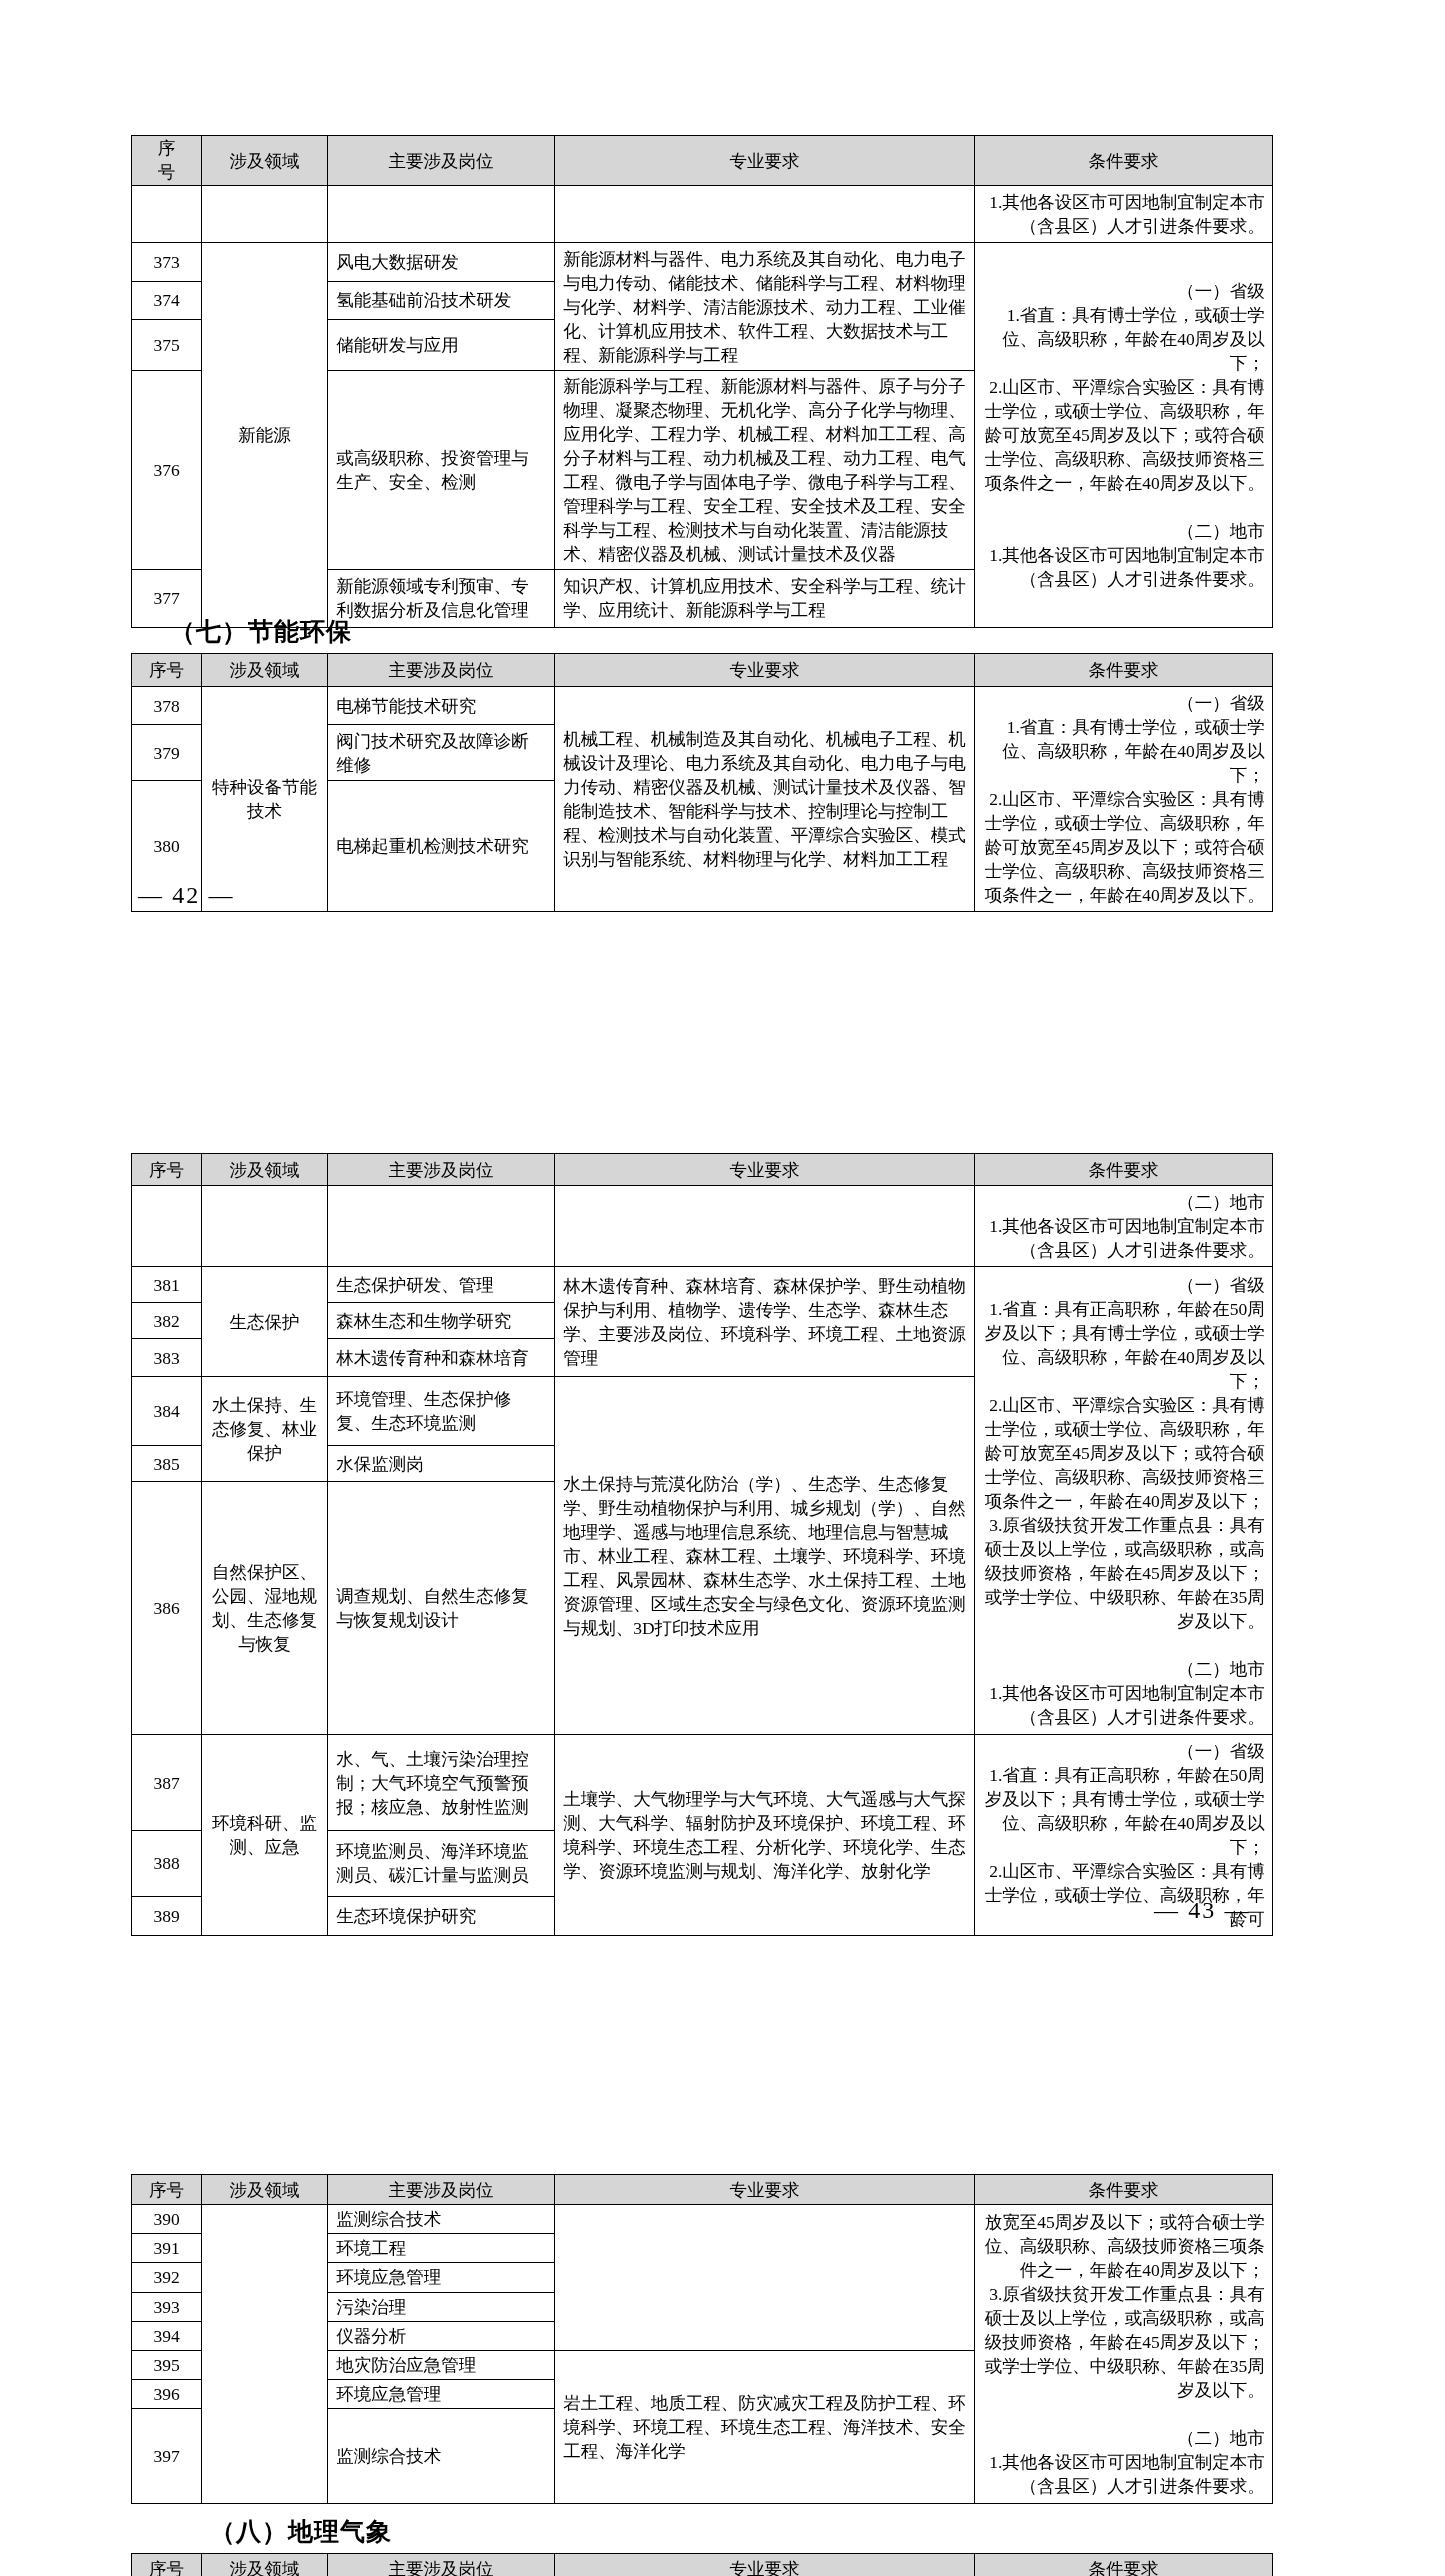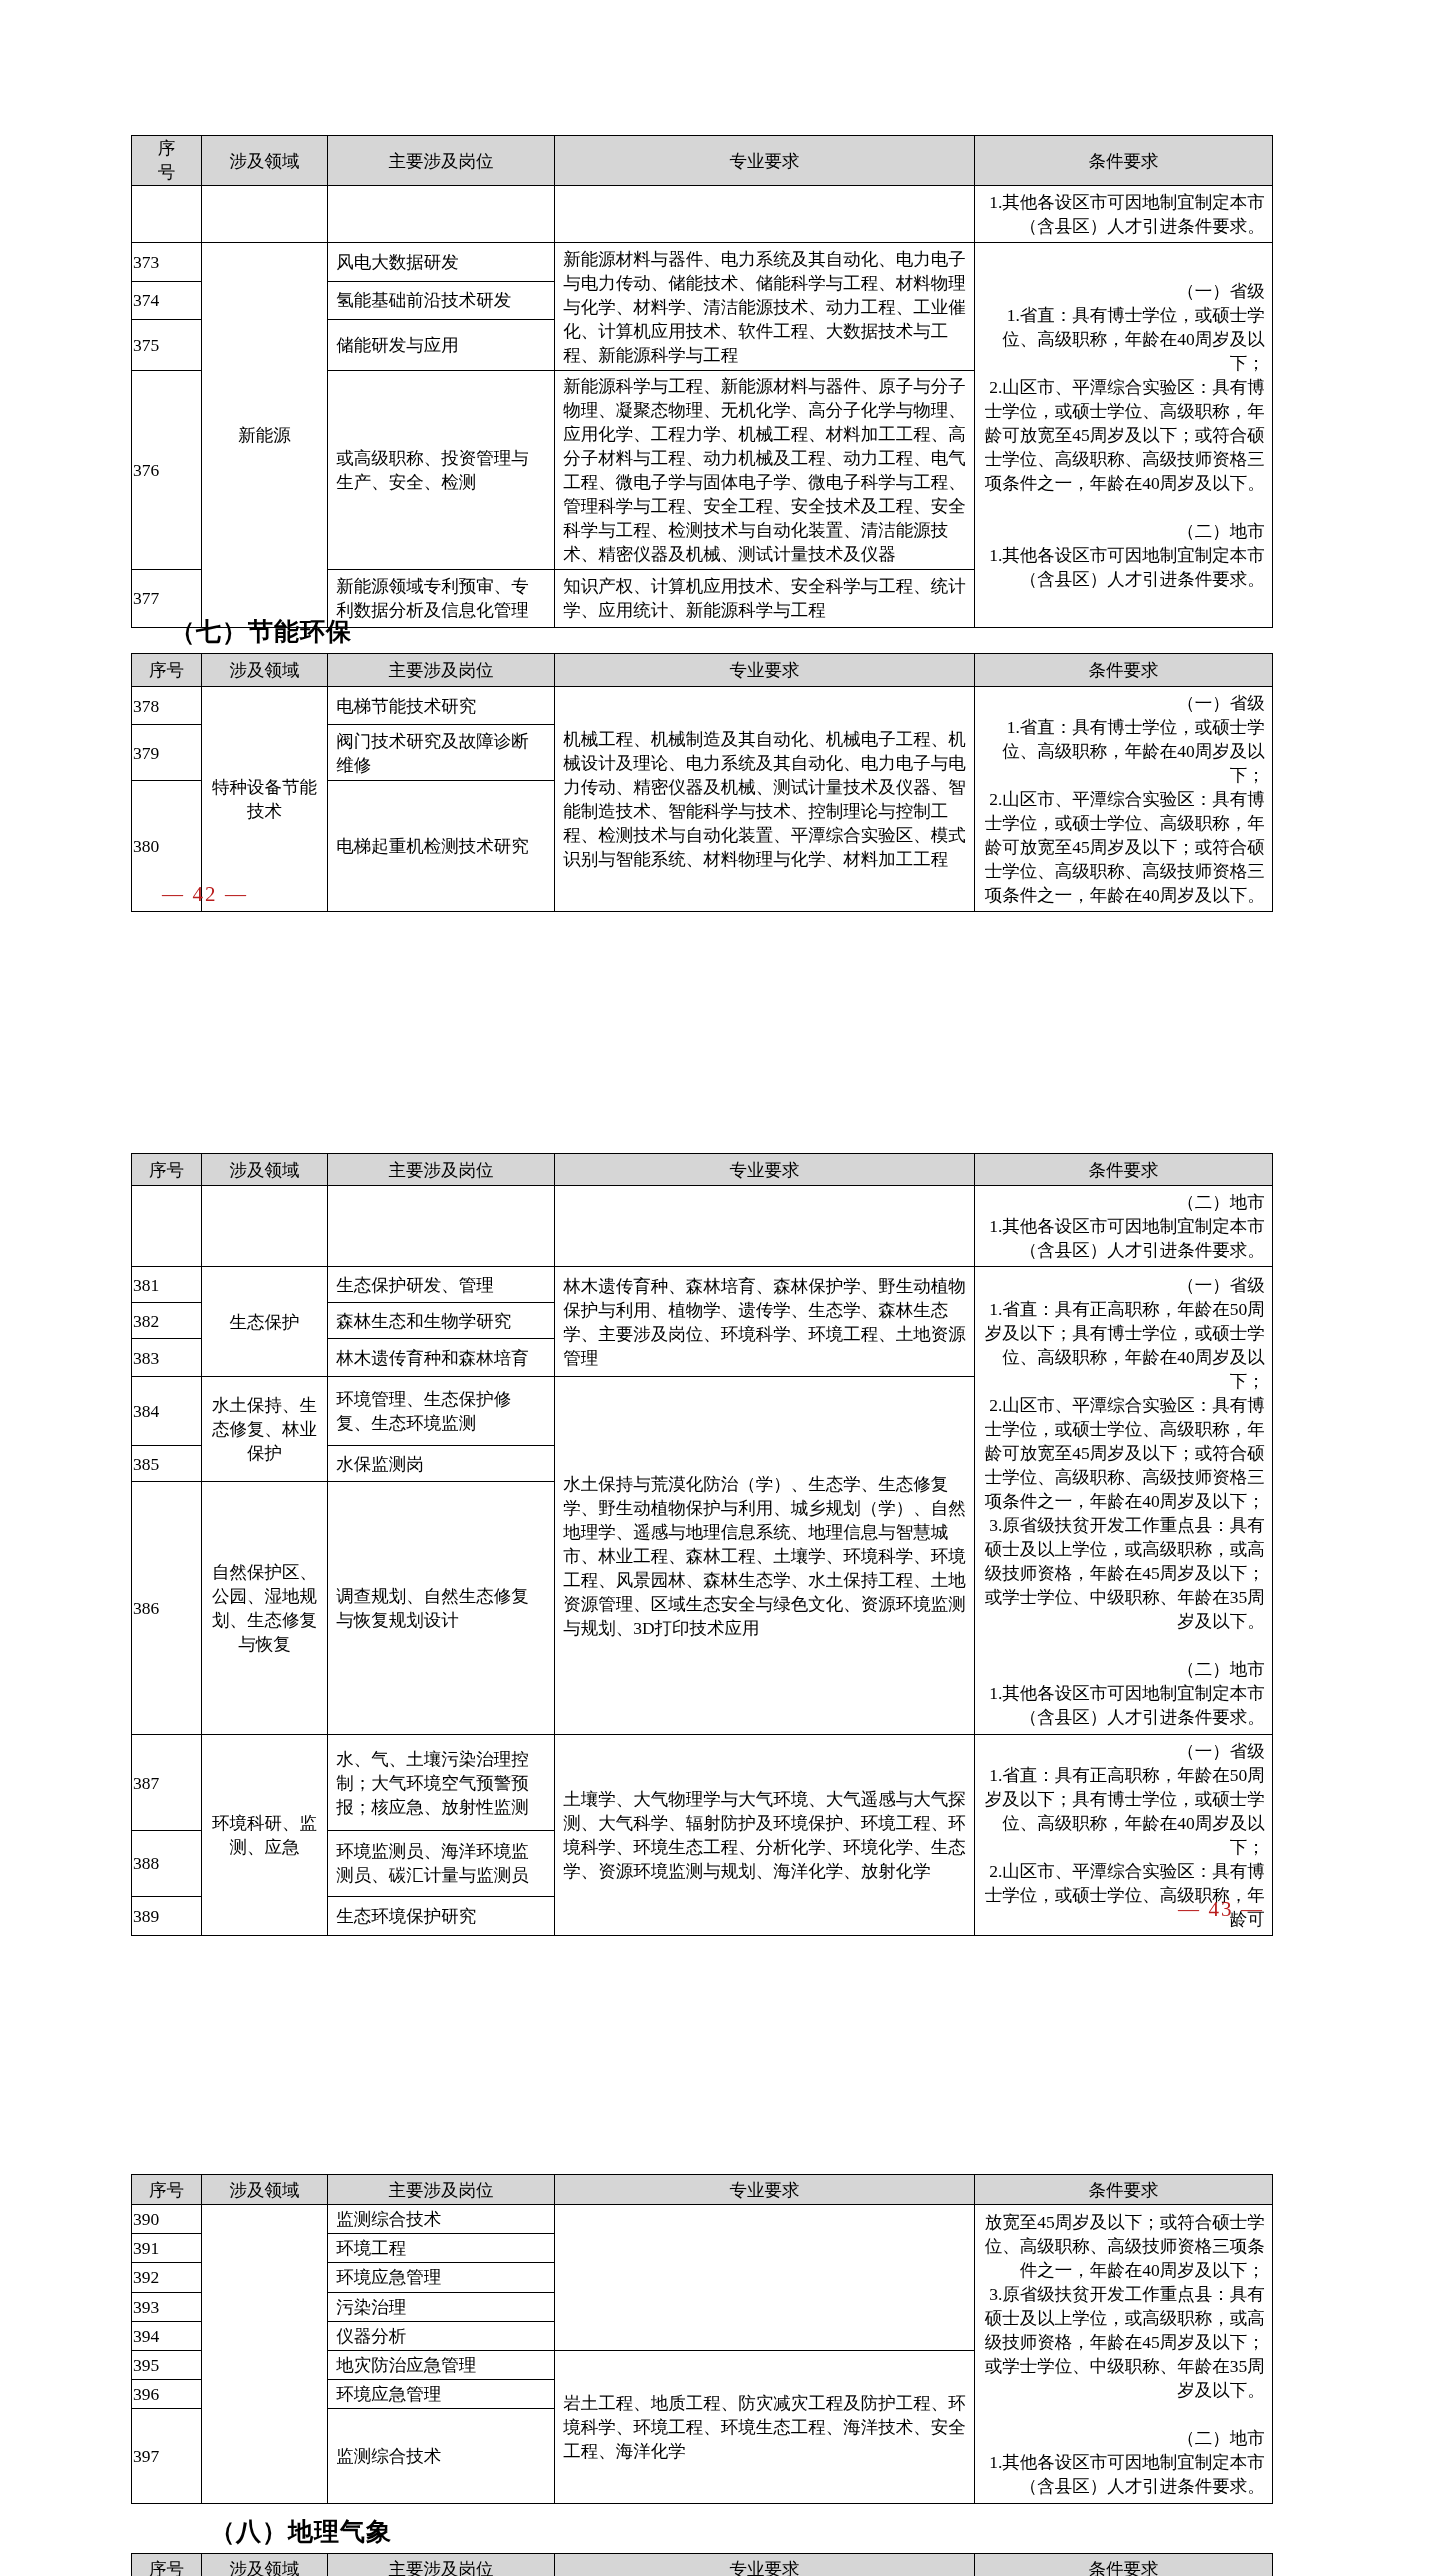--- a/index.html
+++ b/index.html
@@ -5,29 +5,29 @@
   html,body{margin:0;padding:0;background:#ffffff;}
   .doc{position:relative;width:1446px;height:3066px;background:#ffffff;color:#000;
        font-family:"Liberation Serif","DejaVu Serif",serif;}
   table.gov{border-collapse:collapse;table-layout:fixed;width:1140px;
             border:1.5px solid #000;}
   table.gov td, table.gov th{border:1px solid #000;vertical-align:middle;
             font-size:17.5px;line-height:24px;font-weight:normal;
             overflow:hidden;word-break:break-all;}
   th.hd{background:#d6d6d6;text-align:center;
         font-family:"Liberation Sans","DejaVu Sans",sans-serif;font-weight:bold;}
-  td.sn{}
+  td.sn{text-align:center;}
   td.field{text-align:center;padding:0 5.2px;}
   td.post{text-align:left;padding:2.1px 8.2px;}
   td.major{text-align:left;padding:3.1px 8.2px;}
   td.cond{text-align:right;padding:4.1px 7.2px;white-space:pre-line;}
   .stack{display:inline-block;width:1.05em;line-height:1.35;}
   .section-title{position:absolute;font-family:"Liberation Sans","DejaVu Sans",sans-serif;
         font-weight:bold;font-size:25px;color:#000;letter-spacing:1px;}
-  .page-marker{position:absolute;font-size:21px;letter-spacing:2.1px;color:#b91c1c;margin-left:24px;}
+  .page-marker{position:absolute;font-size:24px;letter-spacing:2.1px;color:#000000;}
   .tbl-wrap{position:absolute;left:131px;}
 </style>
 </head>
 <body>
 
 <div class="doc">
 
   <div class="tbl-wrap" style="top:135px;">
     <table class="gov">
       <colgroup>

